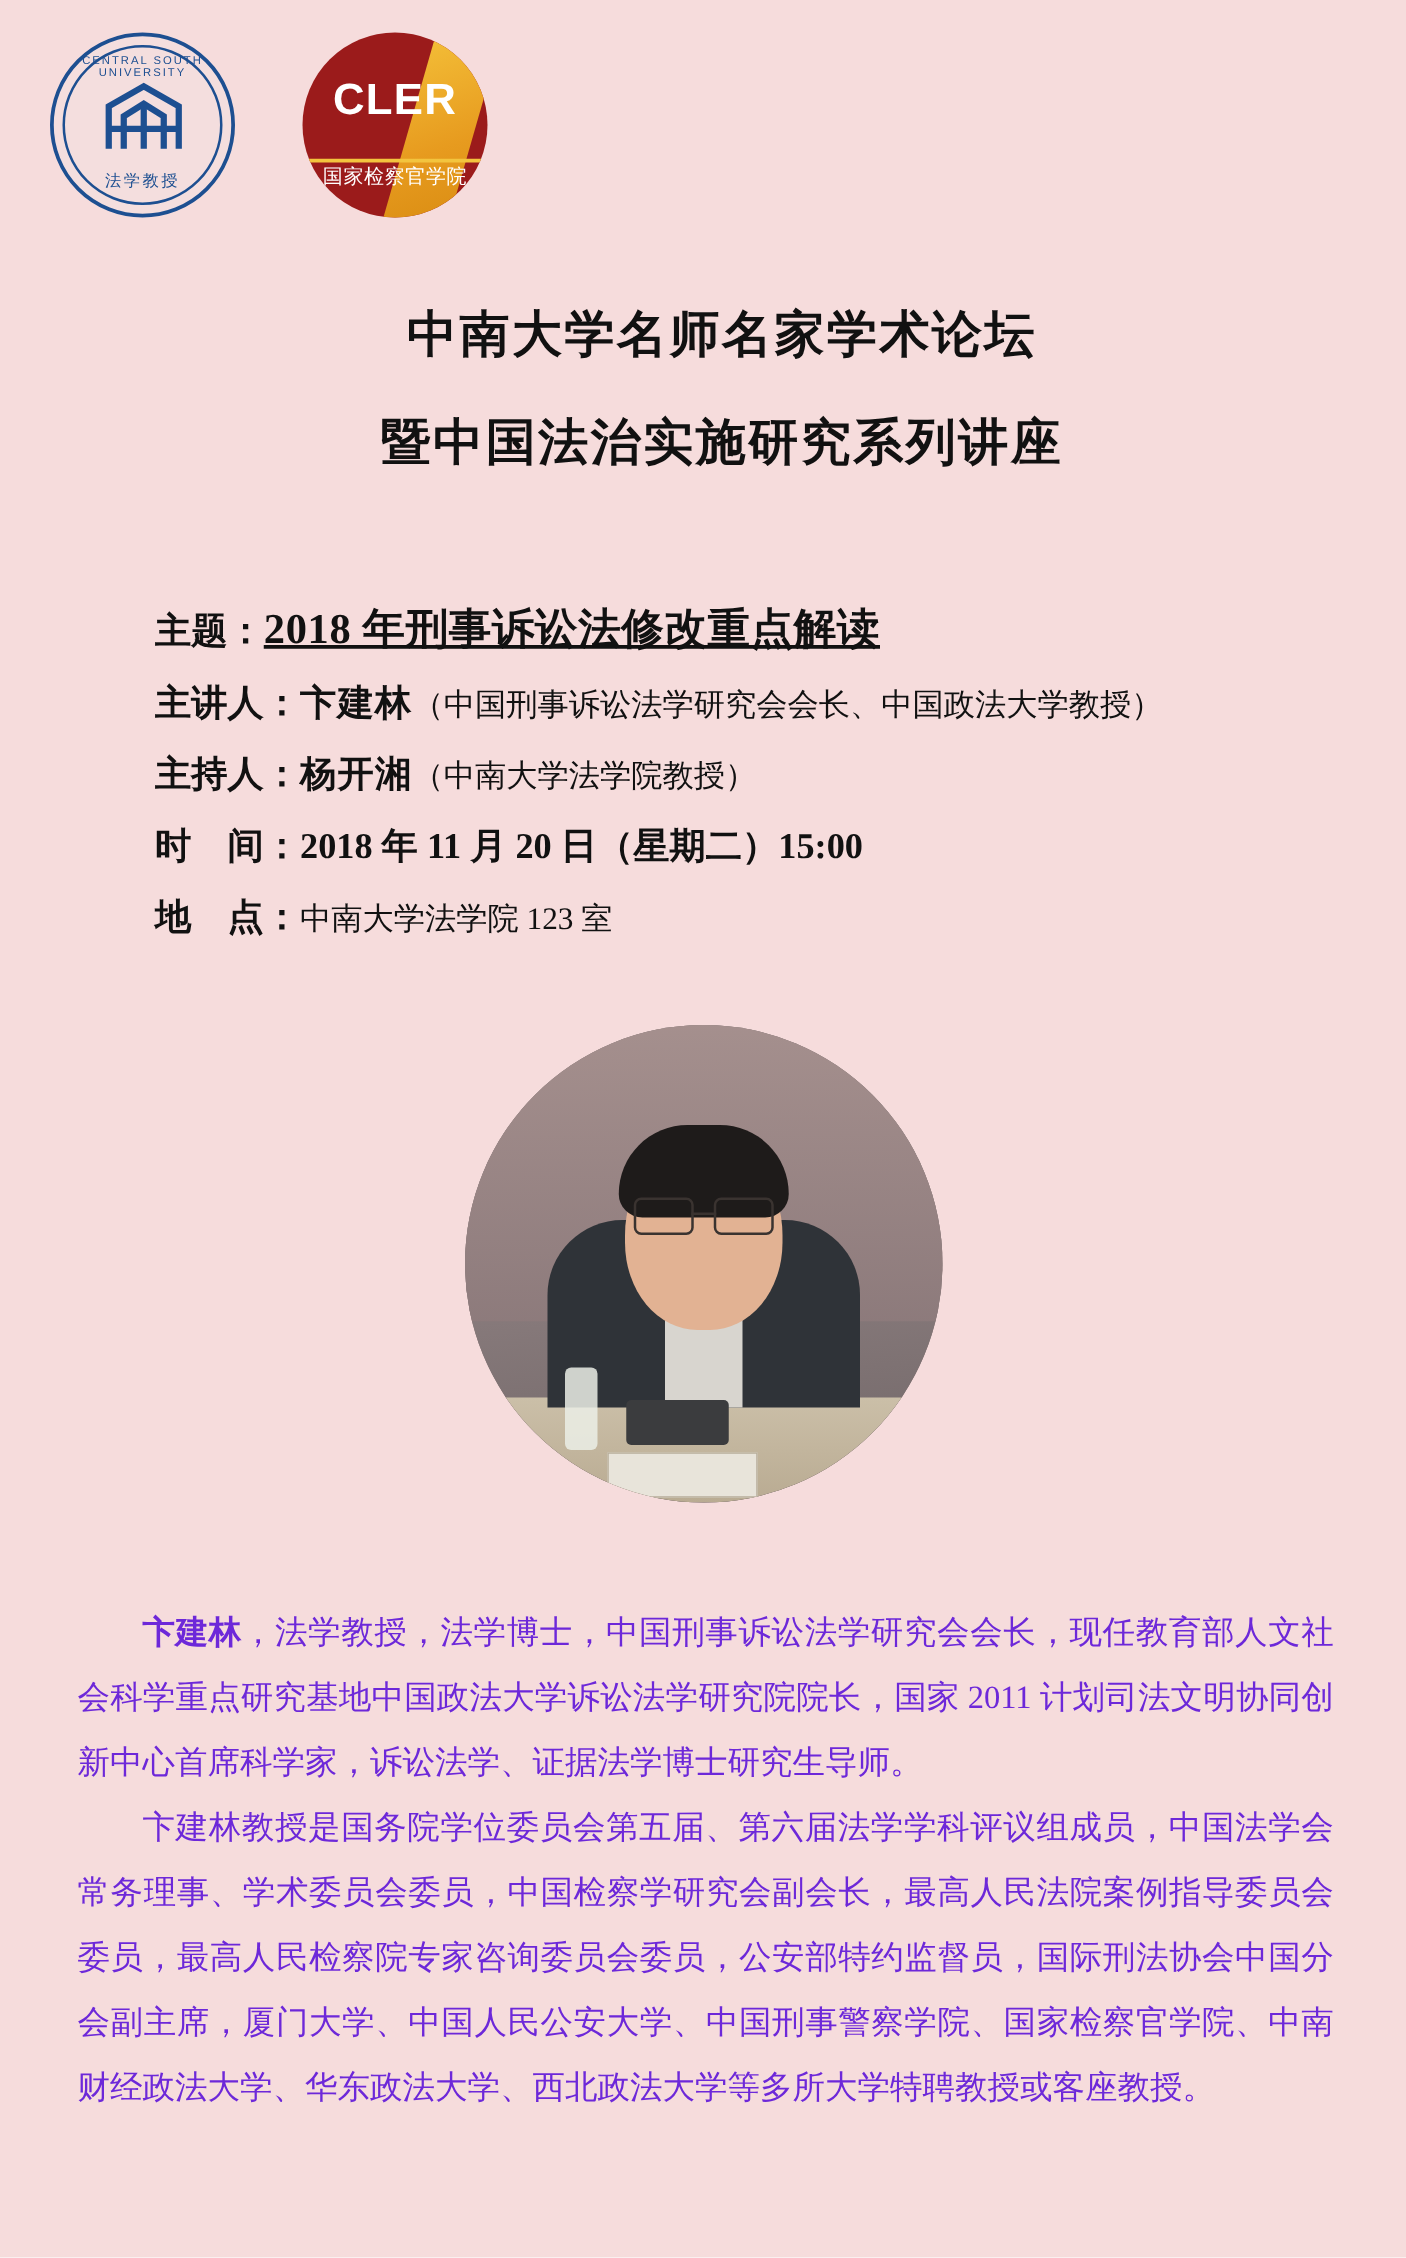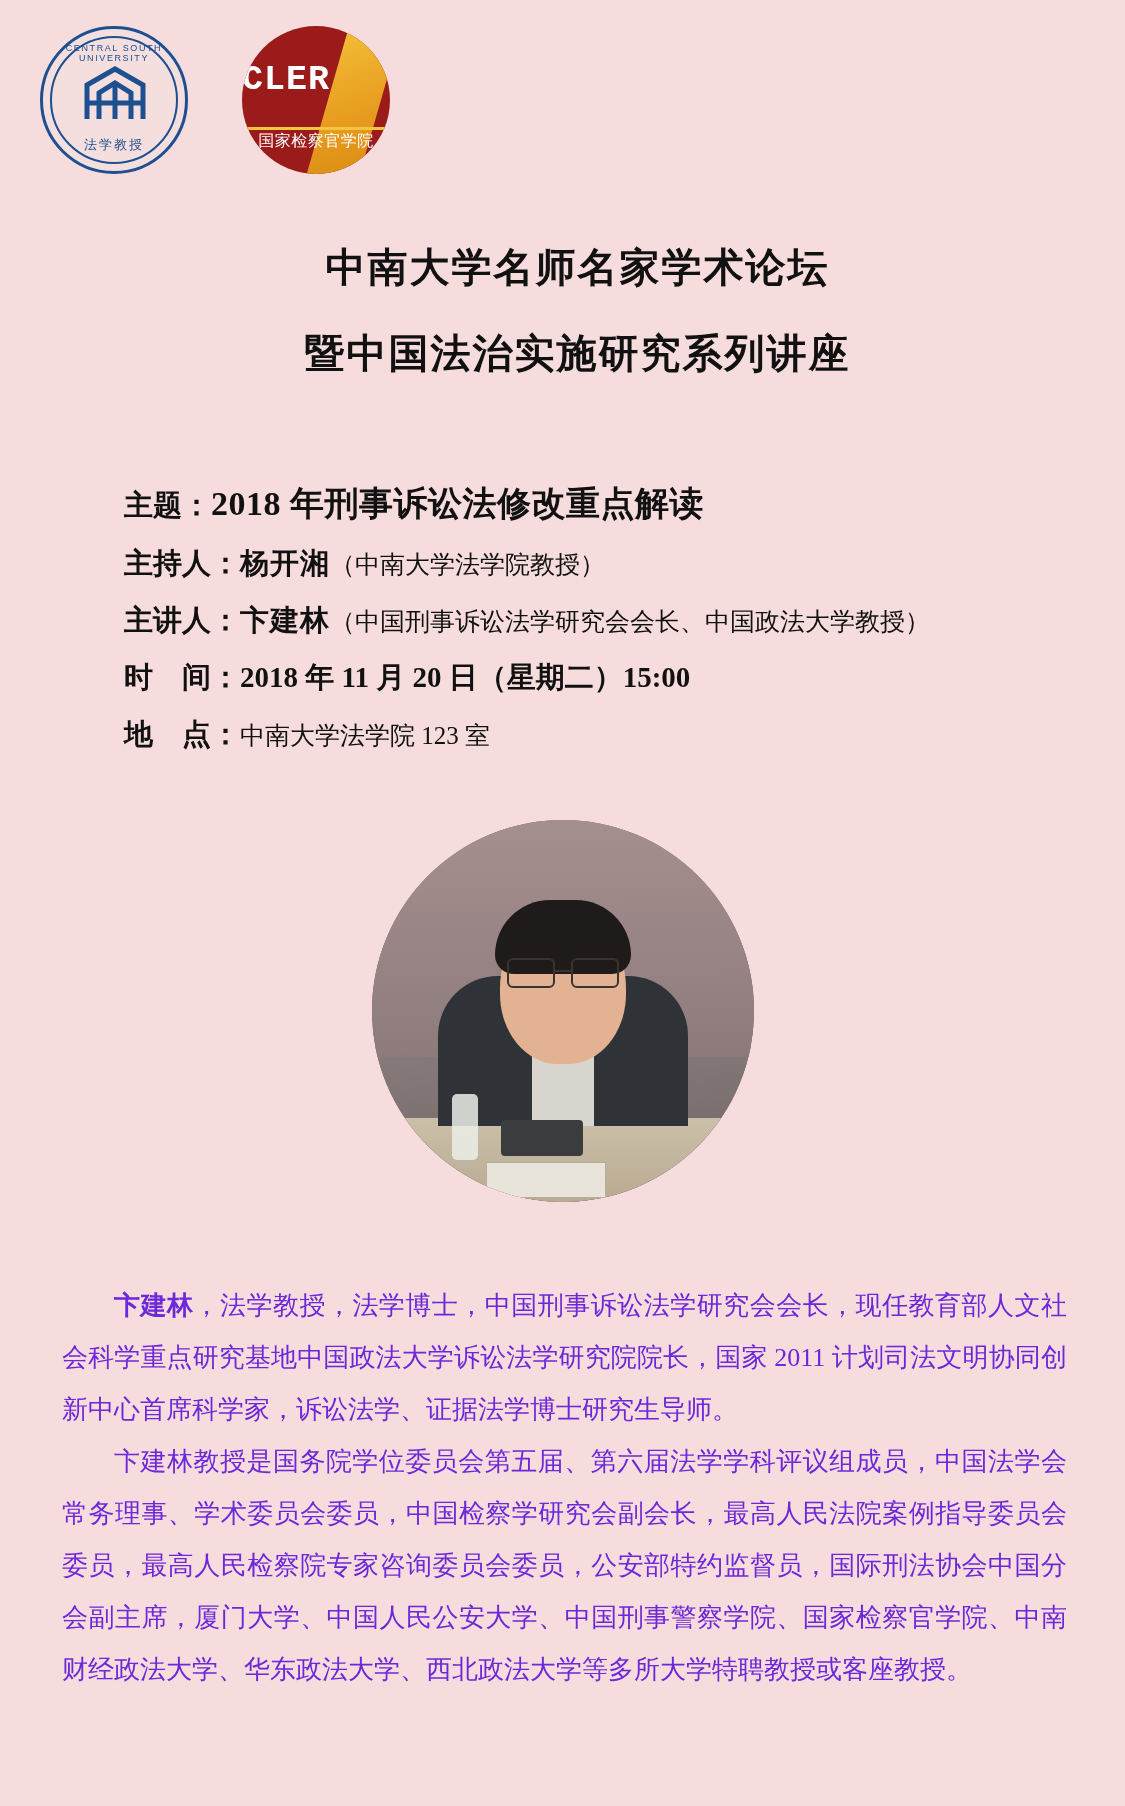--- a/index.html
+++ b/index.html
@@ -85,22 +85,23 @@
     width: 36%;
     height: 120%;
     background: linear-gradient(160deg, #f5c33b 0%, #e79b1f 60%, #d98c12 100%);
     transform: skewX(-16deg);
   }
   .cler-logo .cler-text {
     position: absolute;
     top: 34px;
     left: 0;
     width: 100%;
+    text-align: center;
     color: #ffffff;
-    font-family: Liberation Mono, monospace;
+    font-family: Liberation Sans, sans-serif;
     font-weight: bold;
     font-size: 35px;
     letter-spacing: 1px;
     z-index: 3;
   }
   .cler-logo .cler-sub {
     position: absolute;
     bottom: 22px;
     left: 0;
     width: 100%;
@@ -159,20 +160,21 @@
     font-weight: bold;
   }
   .info-strong {
     font-size: 29px;
     font-weight: bold;
   }
   .topic-value {
     font-size: 34px;
     font-weight: bold;
     letter-spacing: 0.5px;
+    text-decoration: underline;
   }
   .info-normal {
     font-size: 25px;
   }
   .info-name {
     font-size: 29px;
     font-weight: bold;
     letter-spacing: 1px;
   }
 
@@ -364,25 +366,25 @@
     <div class="title-line">暨中国法治实施研究系列讲座</div>
   </div>
 
   <div class="info">
 
     <div class="info-row">
       <span class="info-label">主题：</span><span class="topic-value">2018 年刑事诉讼法修改重点解读</span>
     </div>
 
     <div class="info-row">
+      <span class="info-label">主讲人：</span><span class="info-name">卞建林</span><span class="info-normal">（中国刑事诉讼法学研究会会长、中国政法大学教授）</span>
+    </div>
+
+    <div class="info-row">
       <span class="info-label">主持人：</span><span class="info-name">杨开湘</span><span class="info-normal">（中南大学法学院教授）</span>
-    </div>
-
-    <div class="info-row">
-      <span class="info-label">主讲人：</span><span class="info-name">卞建林</span><span class="info-normal">（中国刑事诉讼法学研究会会长、中国政法大学教授）</span>
     </div>
 
     <div class="info-row">
       <span class="info-label">时　间：</span><span class="info-strong">2018 年 11 月 20 日（星期二）15:00</span>
     </div>
 
     <div class="info-row">
       <span class="info-label">地　点：</span><span class="info-normal">中南大学法学院 123 室</span>
     </div>
 

